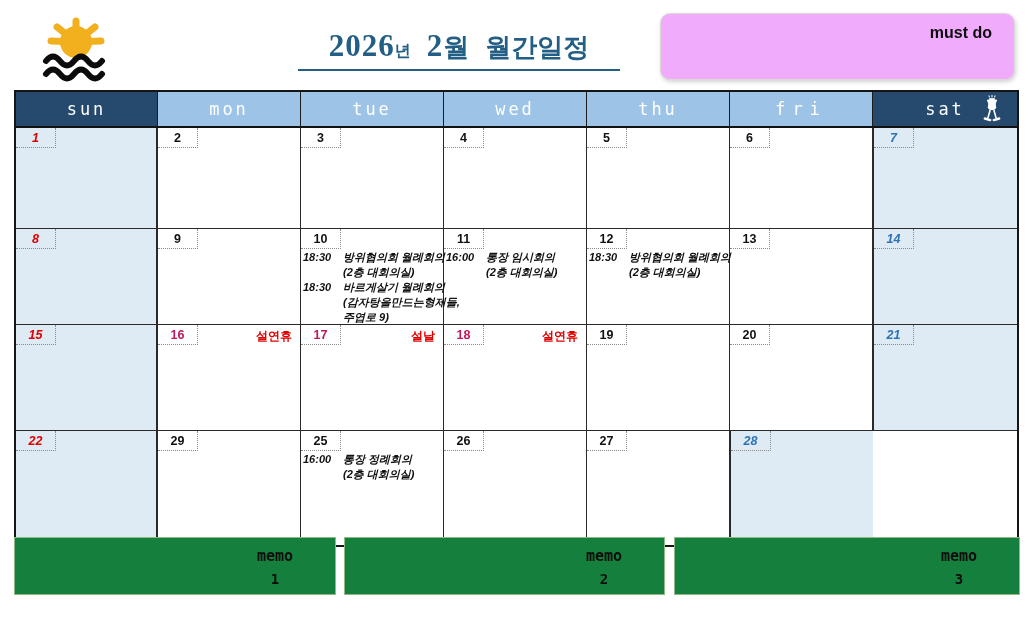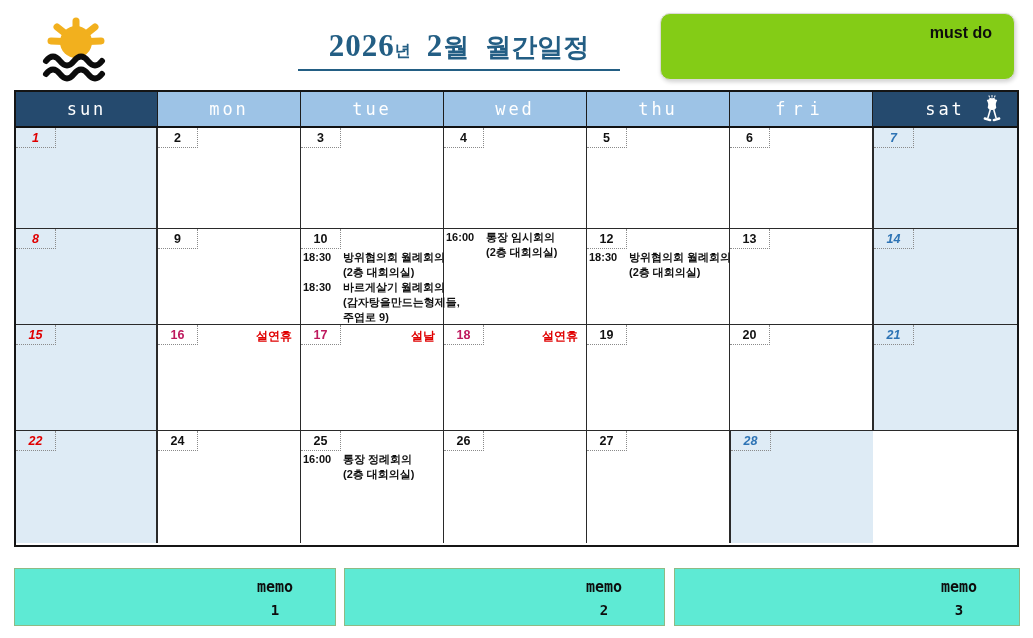--- a/index.html
+++ b/index.html
@@ -9,21 +9,21 @@
   
   .sunicon{position:absolute;left:30px;top:16px;}
   .title{position:absolute;left:298px;top:28px;width:322px;text-align:center;
          border-bottom:2.5px solid #235e84;padding-bottom:4px;color:#235e84;
          font-family:"Liberation Serif",serif;font-weight:bold;white-space:nowrap;}
   .title .big{font-size:31px;letter-spacing:1px;}
   .title .small{font-size:16px;}
   .title .kbig{font-size:26px;}
   .title .gap{margin-left:16px;}
   .mustdo{position:absolute;left:660px;top:13px;width:353px;height:65px;
-          background:#84cc16;border:1px solid #dcdad7;border-radius:10px;
+          background:#f0abfc;border:1px solid #dcdad7;border-radius:10px;
           box-shadow:1px 2px 4px rgba(0,0,0,0.18);}
   .mustdo .lbl{position:absolute;top:10px;right:22px;font-size:16px;font-weight:bold;color:#0d0d0d;}
 
   
   .cal{position:absolute;left:14px;top:90px;width:1005px;height:457px;
        border:2px solid #151515;background:#fff;box-sizing:border-box;
        display:grid;grid-template-columns:142px 143px 143px 143px 143px 143px 144px;
        grid-template-rows:36px 101px 96px 106px 112px;}
   .hcell{background:#9dc3e6;color:#fff;display:flex;align-items:center;justify-content:center;
          font-family:"DejaVu Sans Mono",monospace;font-size:17px;letter-spacing:3px;
@@ -44,27 +44,27 @@
   .datebox{width:40px;height:20px;box-sizing:border-box;flex:0 0 40px;
            border-right:1px dotted #8a8a8a;border-bottom:1px dotted #8a8a8a;
            display:flex;align-items:center;justify-content:center;
            font-size:12.5px;font-weight:bold;color:#111;}
   .red-i{color:#e00000;font-style:italic;}
   .blue-i{color:#2e74b5;font-style:italic;}
   .red-b{color:#be185d;}
   .holiday{flex:1;text-align:right;color:#e00000;font-weight:bold;font-size:12px;
            padding-top:3px;padding-right:8px;}
 
-  .events{font-size:11px;font-weight:bold;line-height:15px;color:#111;margin-top:1px;}
+  .events{font-size:11px;font-weight:bold;line-height:15px;color:#111;margin-top:1px;font-style:italic;}
   .evline{display:flex;}
   .evline .t{flex:0 0 40px;padding-left:2px;position:relative;z-index:3;}
   .evline .x{flex:1;white-space:nowrap;position:relative;z-index:3;}
 
   
-  .memo{position:absolute;top:568px;height:58px;border:1.6px solid #8fba84;background:#5eead4;box-sizing:border-box;}
+  .memo{position:absolute;top:537px;height:58px;border:1.6px solid #8fba84;background:#15803d;box-sizing:border-box;}
   .m1{left:14px;width:322px;}
   .m2{left:344px;width:321px;}
   .m3{left:674px;width:346px;}
   .memo-inner{position:absolute;top:9px;right:42px;text-align:center;font-weight:bold;color:#0d0d0d;
               font-family:"DejaVu Sans Mono",monospace;}
   .memo-label{font-size:15px;}
   .memo-number{font-size:14px;margin-top:6px;}
 </style>
 </head>
 <body>
@@ -190,20 +190,23 @@
             <span class="t"></span>
             <span class="x">(감자탕을만드는형제들,</span>
           </div>
         <div class="evline">
             <span class="t"></span>
             <span class="x">주엽로 9)</span>
           </div>
       </div>
     </div>
     <div class="cell">
+      <div class="cell-top">
+          <span class="datebox">11</span>
+        </div>
       <div class="events">
         <div class="evline">
             <span class="t">16:00</span>
             <span class="x">통장 임시회의</span>
           </div>
         <div class="evline">
             <span class="t"></span>
             <span class="x">(2층 대회의실)</span>
           </div>
       </div>
@@ -273,21 +276,21 @@
         </div>
     </div>
 
     <div class="cell sun-col no-b">
       <div class="cell-top">
           <span class="datebox red-i">22</span>
         </div>
     </div>
     <div class="cell no-b">
       <div class="cell-top">
-          <span class="datebox">24</span>
+          <span class="datebox">29</span>
         </div>
     </div>
     <div class="cell no-b">
       <div class="cell-top">
           <span class="datebox">25</span>
         </div>
       <div class="events">
         <div class="evline">
             <span class="t">16:00</span>
             <span class="x">통장 정례회의</span>

